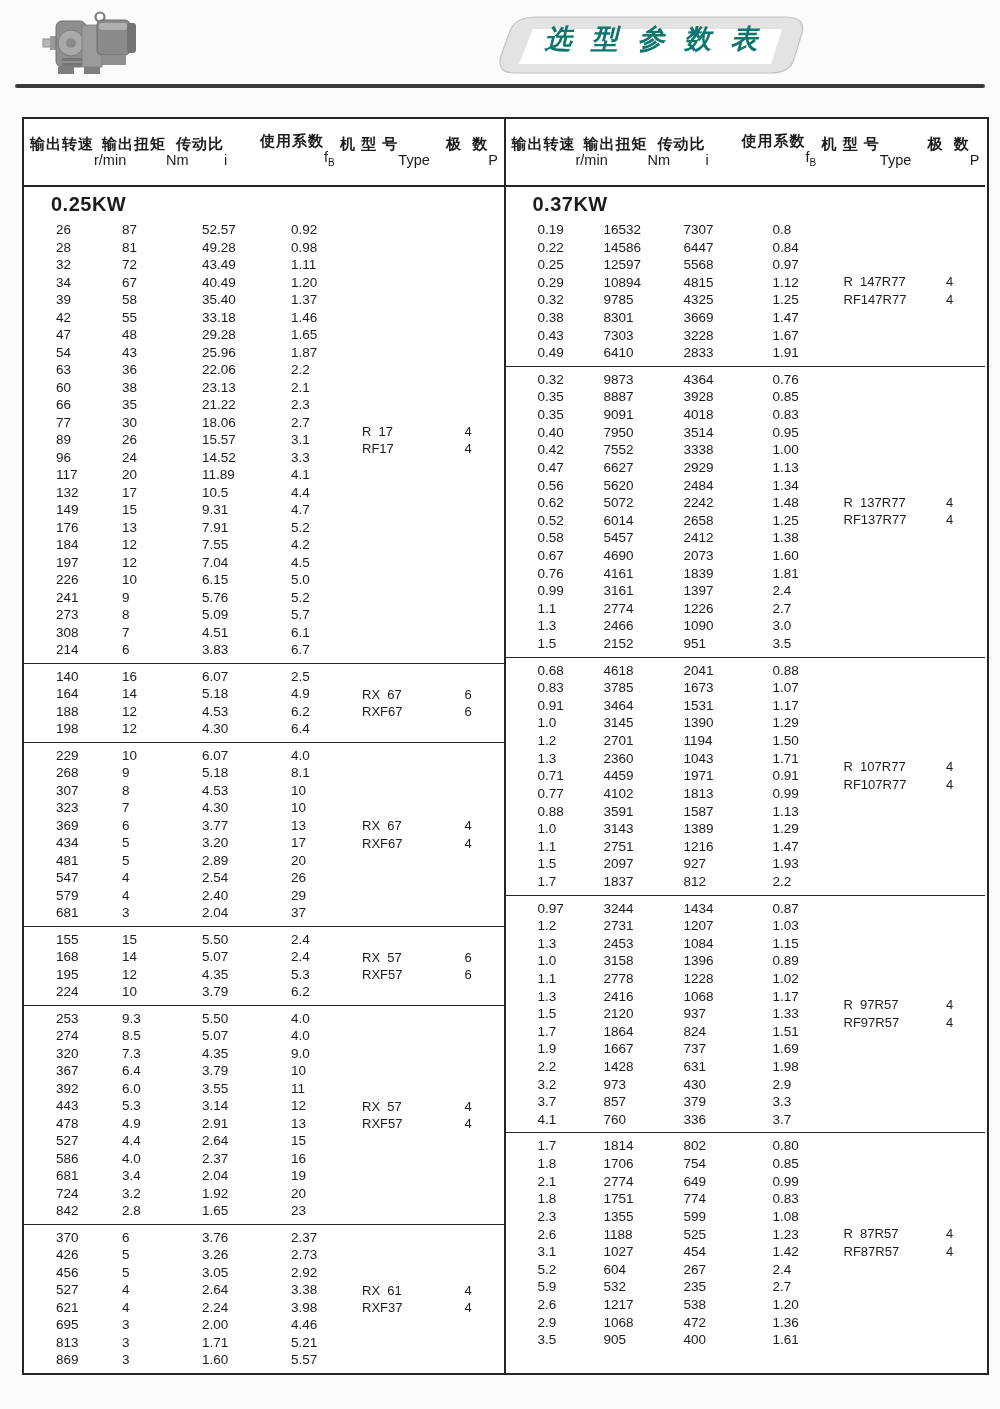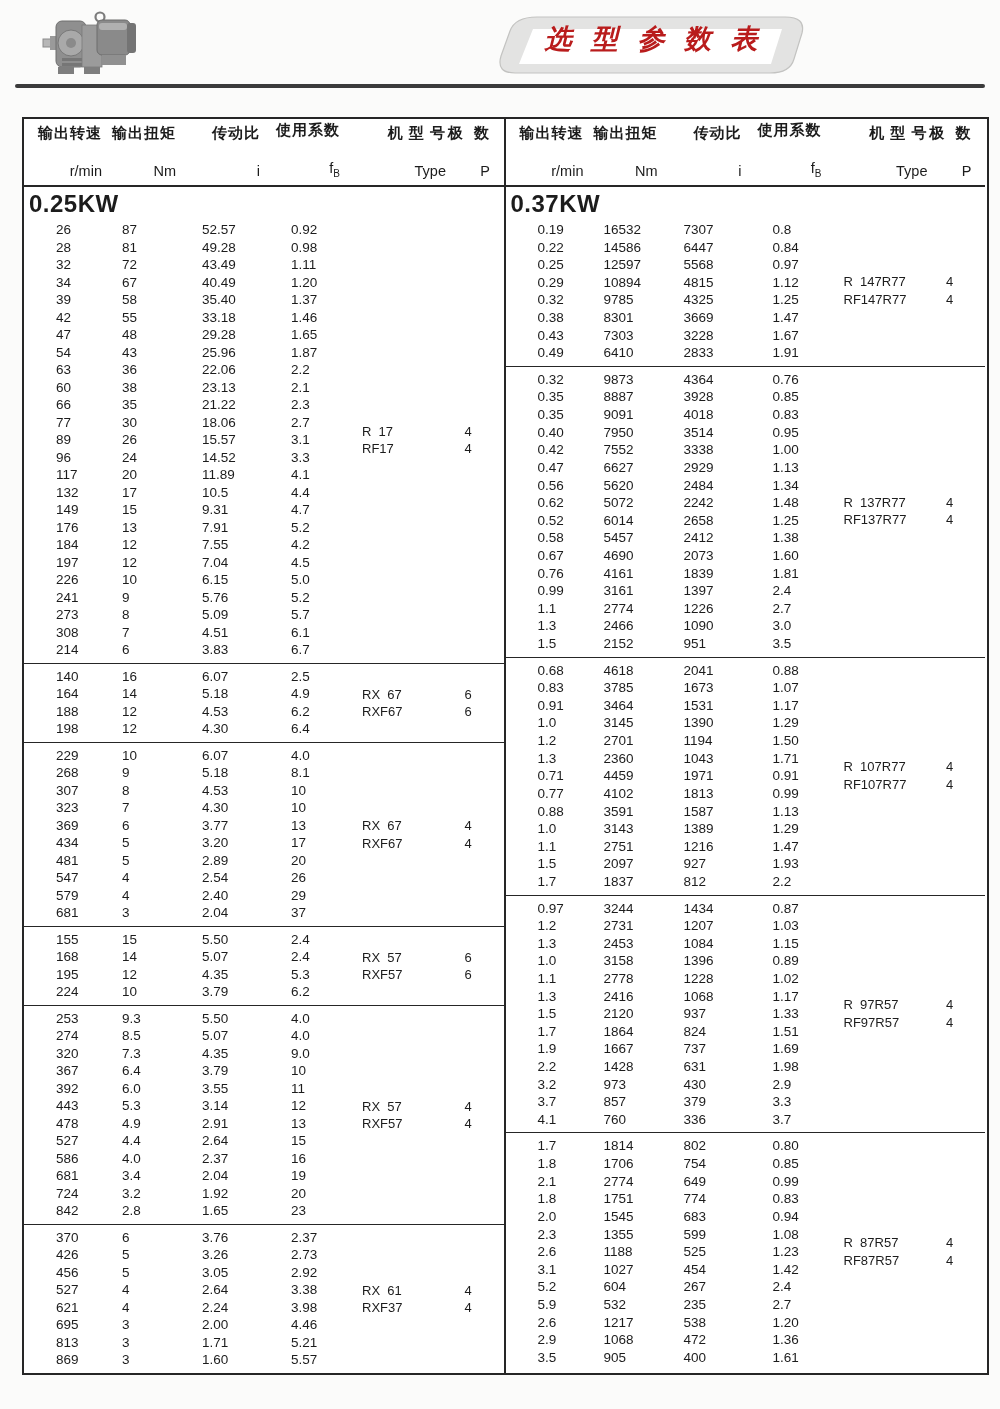--- a/index.html
+++ b/index.html
@@ -9,40 +9,40 @@
     font-family:"Liberation Sans","DejaVu Sans",sans-serif;
     overflow:hidden;
   }
   
   .motor-img{position:absolute;left:42px;top:8px;width:100px;height:70px;}
   .banner{position:absolute;left:495px;top:14px;width:318px;height:62px;}
   .banner svg{width:100%;height:100%;display:block;}
   .banner-text{
     position:absolute;left:0;top:7px;width:100%;text-align:center;
     font-size:27px;font-weight:bold;font-style:italic;letter-spacing:6px;
-    color:#b91c1c;white-space:pre;
+    color:#0f766e;white-space:pre;
   }
   .top-rule{position:absolute;left:15px;top:84px;width:970px;height:4px;background:#3b3b3b;border-radius:2px;}
   
   .param-table{
     position:absolute;left:22px;top:117px;width:963px;
     border:2px solid #262626;background:#fff;display:flex;align-items:stretch;
   }
   .half{width:479.5px;--rh:17.5px;}
   .half.right{border-left:2px solid #262626;--rh:17.62px;}
   .col-header{
     display:flex;height:68px;border-bottom:2px solid #262626;
     align-items:center;padding-left:6px;box-sizing:border-box;
   }
-  .hcell{display:flex;flex-direction:column;text-align:right;}
+  .hcell{display:flex;text-align:left;}
   .hzh{font-size:15px;font-weight:700;letter-spacing:1px;line-height:22px;white-space:pre;}
   .hen{font-size:14.5px;line-height:22px;margin-top:16px;}
   .hen sub{font-size:10px;}
   .w1{width:72px;} .w2{width:74px;} .w3{width:84px;} .w4{width:80px;} .w5{width:106px;} .w6{width:44px;}
-  .power{height:30px;line-height:34px;font-size:24px;font-weight:bold;padding-left:5px;letter-spacing:0.5px;}
+  .power{height:30px;line-height:34px;font-size:20px;font-weight:bold;padding-left:27px;letter-spacing:0.5px;}
   .block{position:relative;padding:4px 0 4px 6px;border-bottom:1.5px solid #262626;}
   .block:last-child{border-bottom:none;}
   .row{display:flex;height:var(--rh);line-height:var(--rh);font-size:13.5px;}
   .c1,.c2,.c3,.c4{display:inline-block;box-sizing:border-box;text-align:left;}
   .c1{width:72px;padding-left:26px;}
   .c2{width:74px;padding-left:20px;}
   .c3{width:84px;padding-left:26px;}
   .c4{width:80px;padding-left:31px;}
   .overlay{position:absolute;left:316px;top:50%;transform:translateY(-50%);}
   .oline{display:flex;height:var(--rh);line-height:var(--rh);font-size:13px;}
@@ -962,26 +962,20 @@
               <span class="c3">649</span>
               <span class="c4">0.99</span>
             </div>
             <div class="row">
               <span class="c1">1.8</span>
               <span class="c2">1751</span>
               <span class="c3">774</span>
               <span class="c4">0.83</span>
             </div>
             <div class="row">
-              <span class="c1">2.0</span>
-              <span class="c2">1545</span>
-              <span class="c3">683</span>
-              <span class="c4">0.94</span>
-            </div>
-            <div class="row">
               <span class="c1">2.3</span>
               <span class="c2">1355</span>
               <span class="c3">599</span>
               <span class="c4">1.08</span>
             </div>
             <div class="row">
               <span class="c1">2.6</span>
               <span class="c2">1188</span>
               <span class="c3">525</span>
               <span class="c4">1.23</span>

